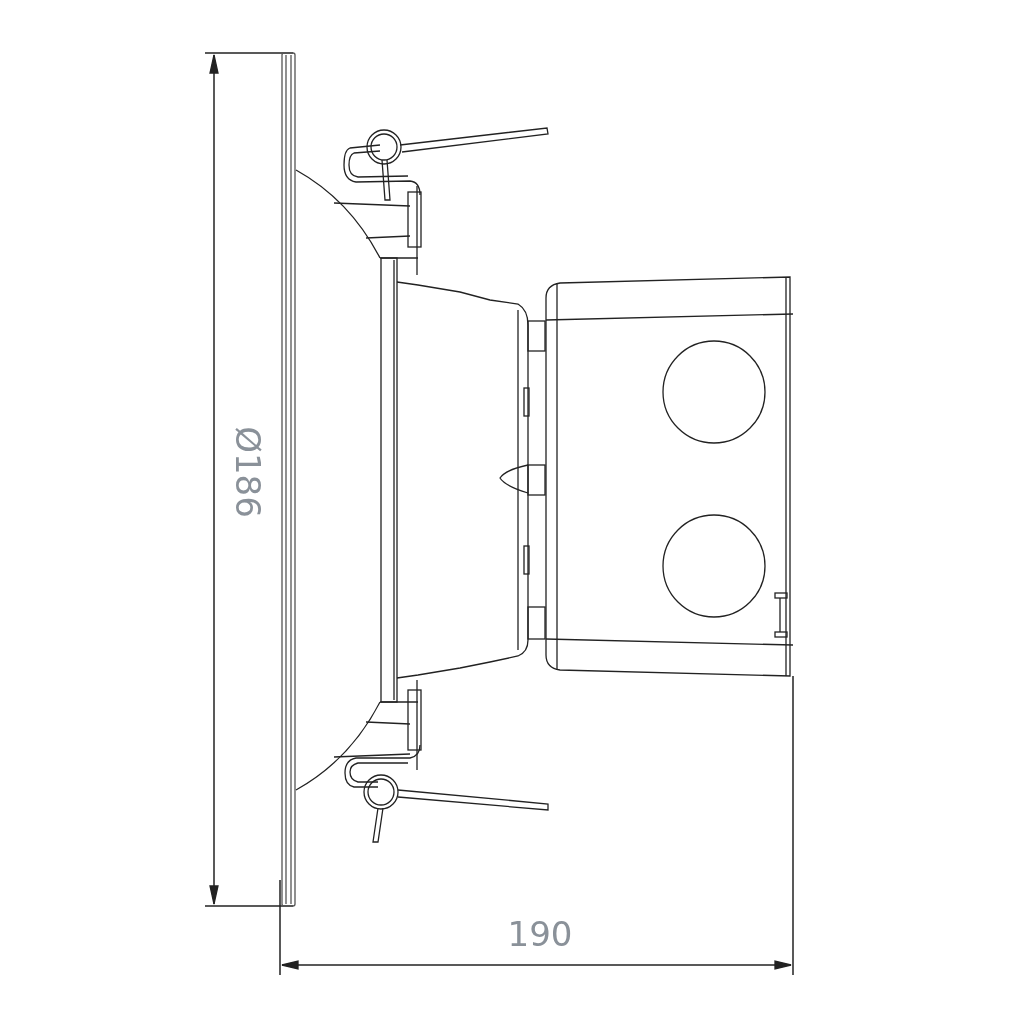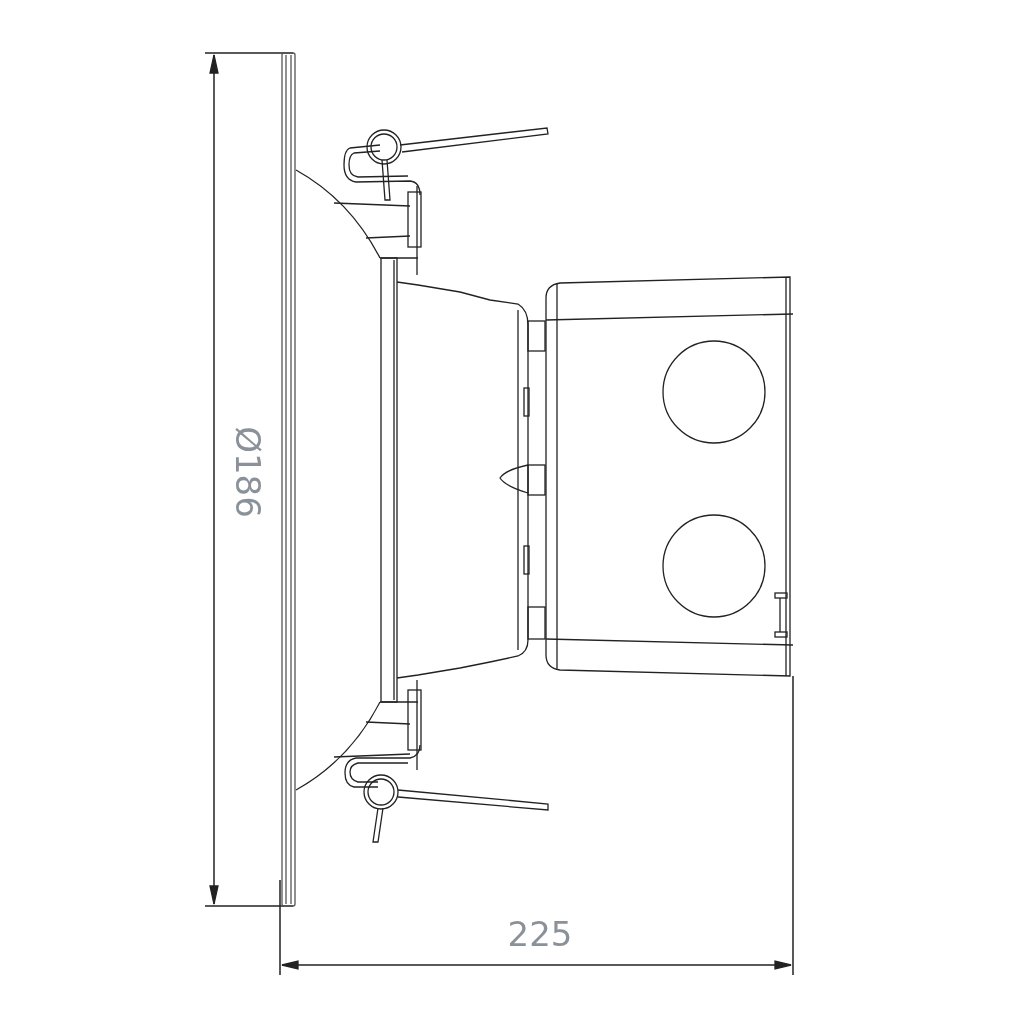--- a/index.html
+++ b/index.html
@@ -95,13 +95,13 @@
     <circle cx="381" cy="792" r="17"></circle>
     <circle cx="381" cy="792" r="13"></circle>
     <path d="M398,790 L548,804 L548,810 L398,797"></path>
     <path d="M378,787 L354,787 Q345,785 345,773 Q345,760 356,758 L410,758 Q420,756 420,745"></path>
     <path d="M378,782 L358,782 Q350,780 350,772 Q350,765 358,763 L408,763"></path>
     <path d="M378,808 L373,842 L378,842 L383,808"></path>
   </g>
 </svg>
 
 <div class="dim-label" id="dim-diameter">Ø186</div>
-<div class="dim-label" id="dim-depth">225</div>
+<div class="dim-label" id="dim-depth">190</div>
 
 </body></html>

